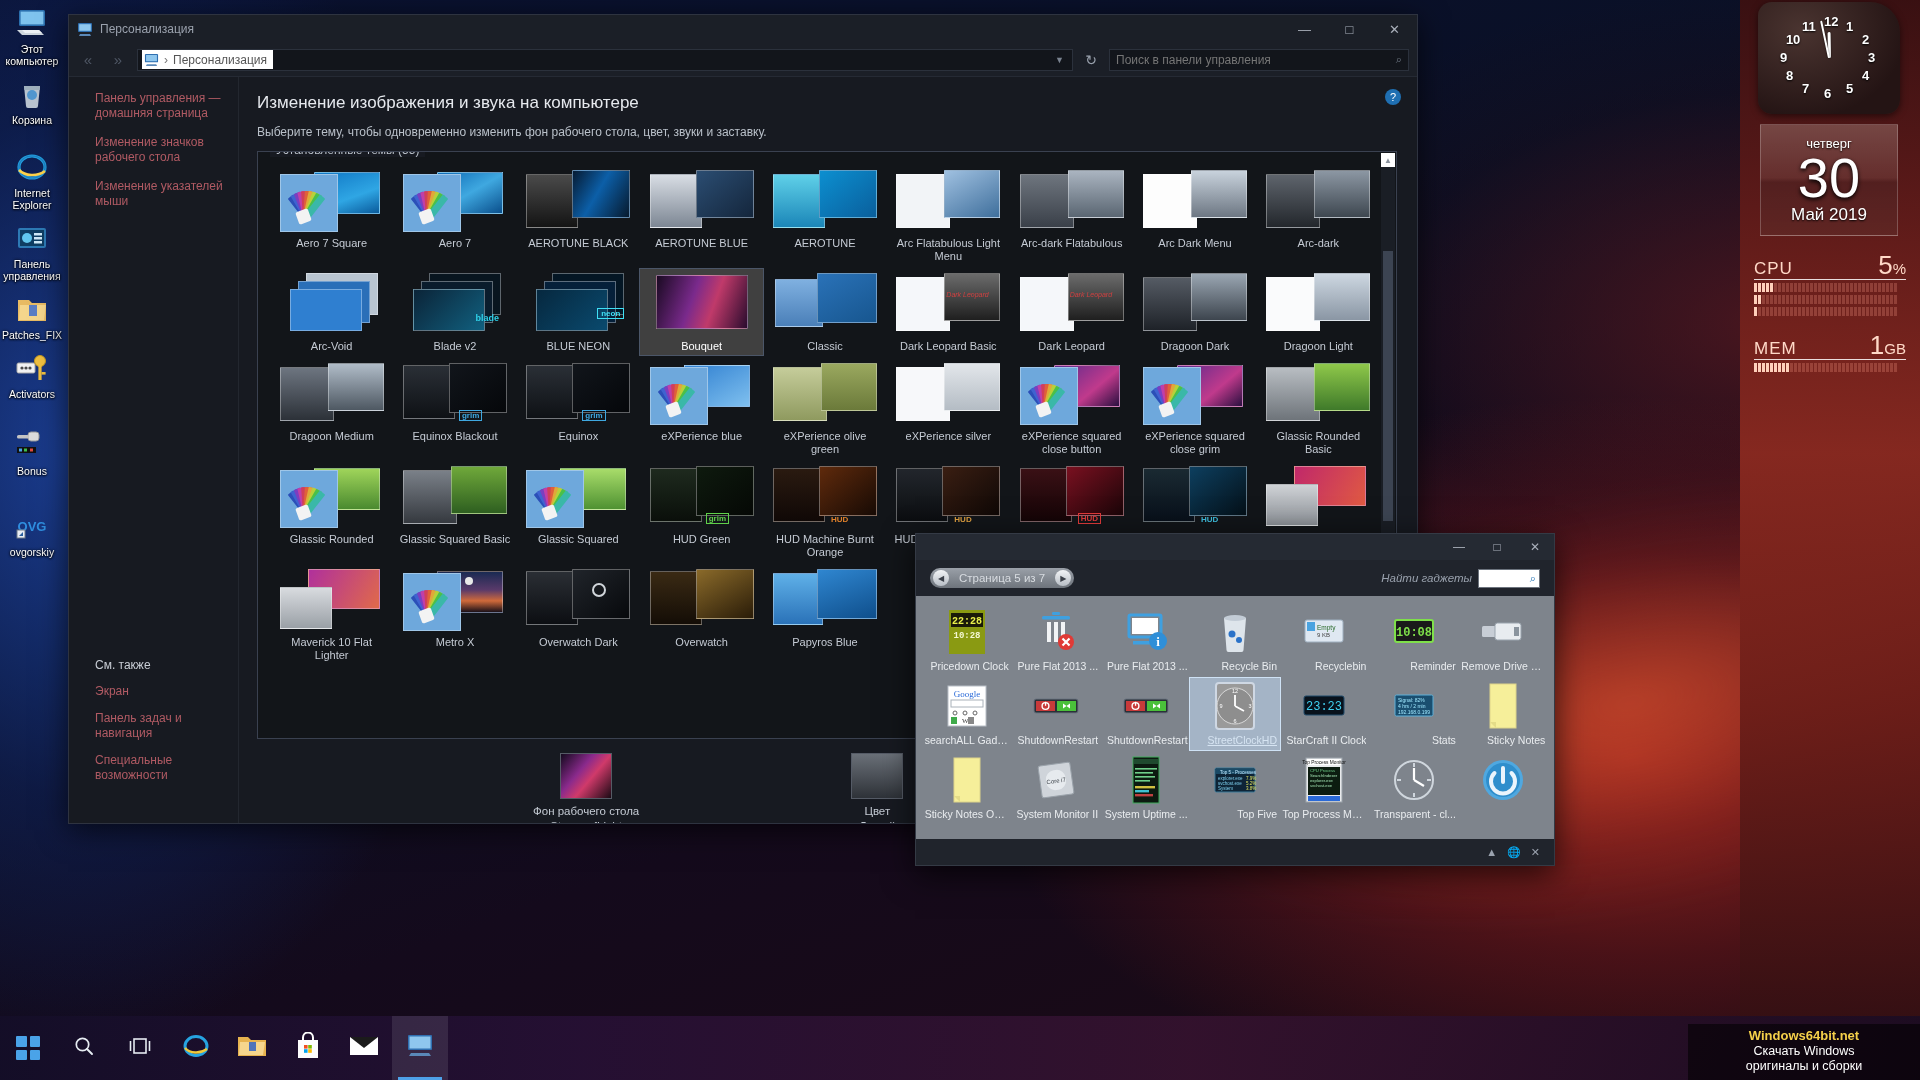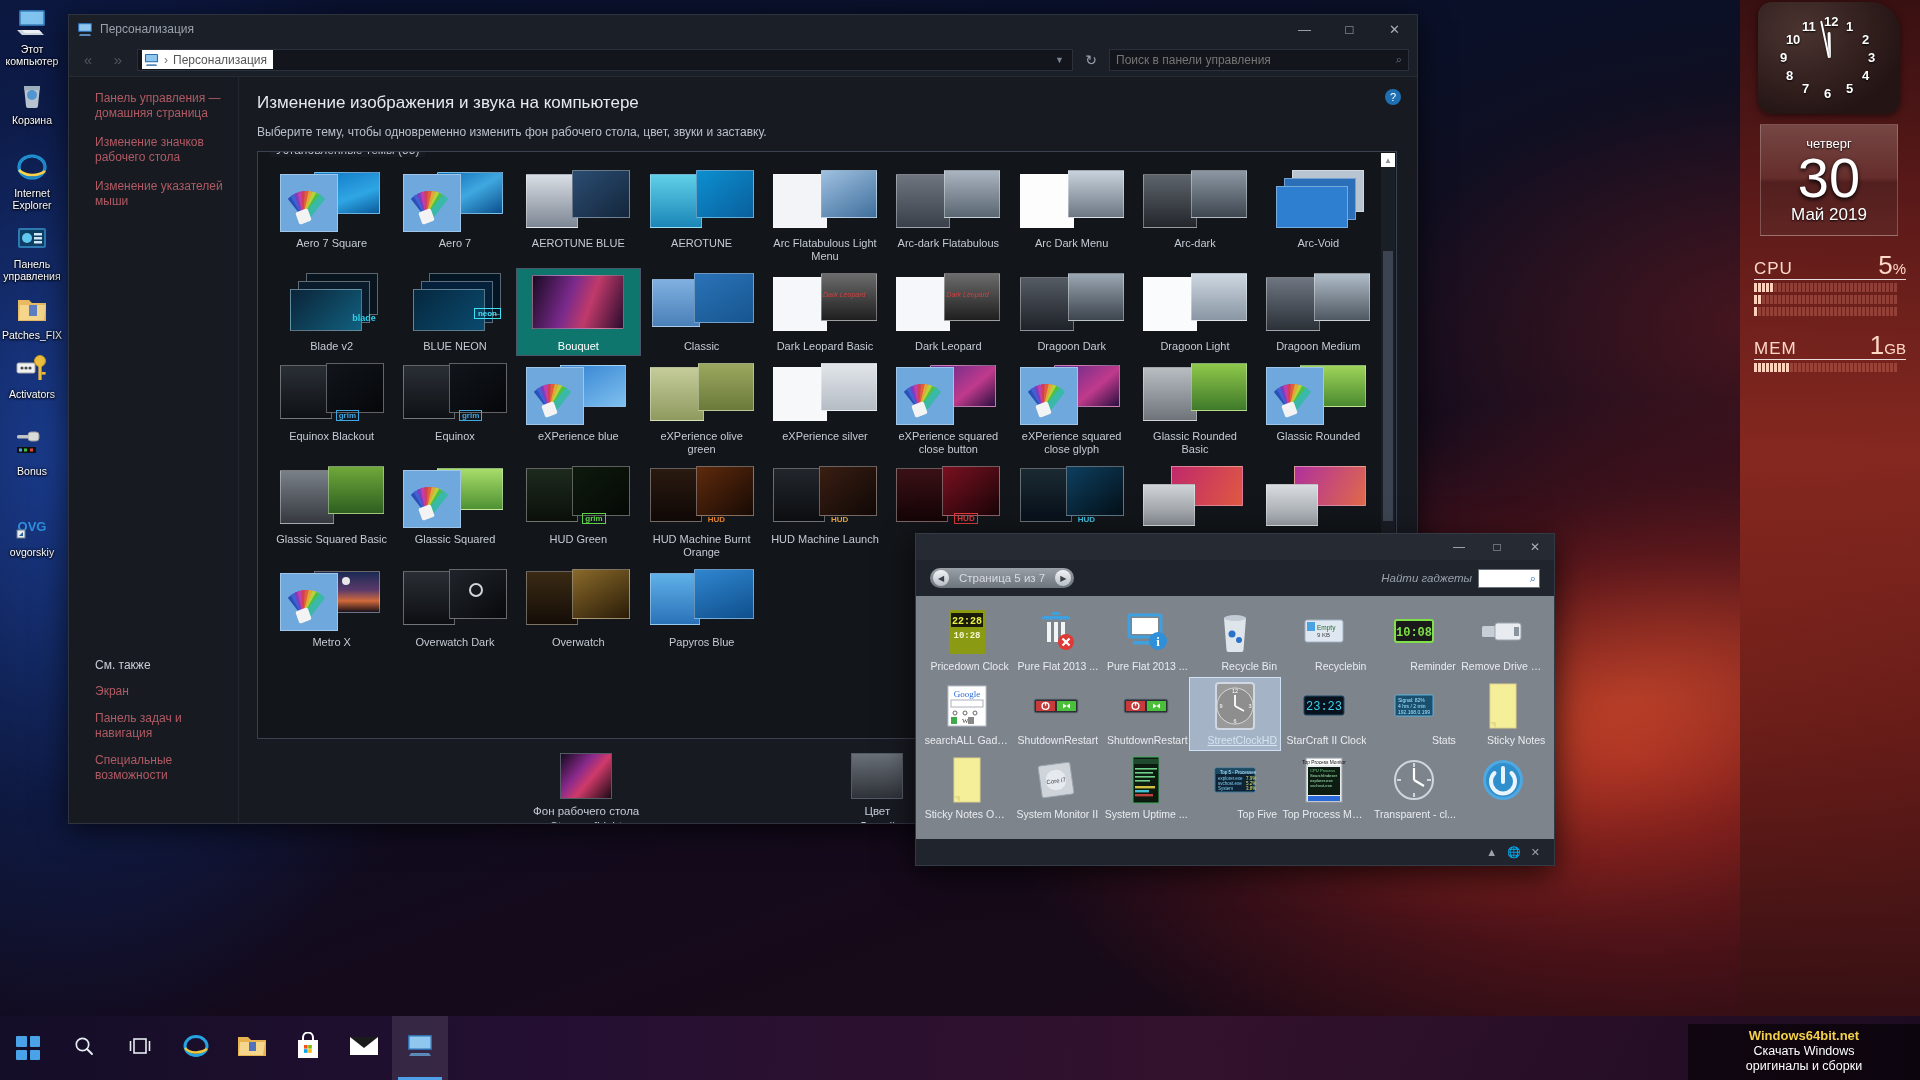--- a/index.html
+++ b/index.html
@@ -156,21 +156,21 @@
   }
   .themes-scroll { position: absolute; inset: 14px 16px 0 12px; overflow: hidden; }
   .theme-grid {
     display: grid; grid-template-columns: repeat(9, 1fr);
     column-gap: 0px; row-gap: 4px;
   }
   .theme-cell {
     display: flex; flex-direction: column; align-items: center;
     padding: 4px 2px 2px; cursor: pointer;
   }
-  .theme-cell.selected { background: #0f766e; outline: 1px solid #4b5668; }
+  .theme-cell.selected { background: #404040; outline: 1px solid #4b5668; }
   .theme-thumb {
     width: 104px; height: 62px; position: relative; margin-bottom: 5px;
   }
   .theme-label {
     color: #c5cbd4; font-size: 11px; line-height: 13px; text-align: center;
     width: 112px; min-height: 13px;
   }
   .theme-cell.selected .theme-label { color: #fff; }
 
   
@@ -657,20 +657,27 @@
                       <i style="background:#4ac04a;transform:rotate(29.75deg)"></i>
                       <i style="background:#3ab8a8;transform:rotate(38.25deg)"></i>
                       <div class="brush"></div>
                     </div>
                   </div>
                 </div>
     <div class="theme-label">Aero 7</div>
               </div>
               <div class="theme-cell">
                 <div class="theme-thumb">
+                  <div class="tw" style="left:0;top:4px;width:52px;height:54px;background:linear-gradient(180deg,#4a4a4a,#141414)"></div>
+                  <div class="tw" style="left:46px;top:0;width:58px;height:48px;background:linear-gradient(120deg,#061b33,#0c5fa8 45%,#071a2e)"></div>
+                </div>
+    <div class="theme-label">AEROTUNE BLACK</div>
+              </div>
+              <div class="theme-cell">
+                <div class="theme-thumb">
                   <div class="tw" style="left:0;top:4px;width:52px;height:54px;background:linear-gradient(180deg,#d8dde4,#7d8794)"></div>
                   <div class="tw" style="left:46px;top:0;width:58px;height:48px;background:linear-gradient(140deg,#2b4d72,#14263c)"></div>
                 </div>
     <div class="theme-label">AEROTUNE BLUE</div>
               </div>
               <div class="theme-cell">
                 <div class="theme-thumb">
                   <div class="tw" style="left:0;top:4px;width:52px;height:54px;background:linear-gradient(180deg,#5fd0e8,#1b86b8)"></div>
                   <div class="tw" style="left:46px;top:0;width:58px;height:48px;background:linear-gradient(140deg,#0c8fd0,#0a5f9c)"></div>
                 </div>
@@ -864,21 +871,21 @@
                       <i style="background:#d03f5a;transform:rotate(-4.25deg)"></i>
                       <i style="background:#e0603a;transform:rotate(4.25deg)"></i>
                       <i style="background:#e0a83a;transform:rotate(12.75deg)"></i>
                       <i style="background:#b8d03a;transform:rotate(21.25deg)"></i>
                       <i style="background:#4ac04a;transform:rotate(29.75deg)"></i>
                       <i style="background:#3ab8a8;transform:rotate(38.25deg)"></i>
                       <div class="brush"></div>
                     </div>
                   </div>
                 </div>
-    <div class="theme-label">eXPerience squared close glyph</div>
+    <div class="theme-label">eXPerience squared close grim</div>
               </div>
               <div class="theme-cell">
                 <div class="theme-thumb">
                   <div class="tw" style="left:0;top:4px;width:54px;height:54px;background:linear-gradient(180deg,#b8bdc2,#6e747a)"></div>
                   <div class="tw" style="left:48px;top:0;width:56px;height:48px;background:linear-gradient(180deg,#8fc84a,#3f7a2a)"></div>
                 </div>
     <div class="theme-label">Glassic Rounded Basic</div>
               </div>
               <div class="theme-cell">
                 <div class="theme-thumb">

